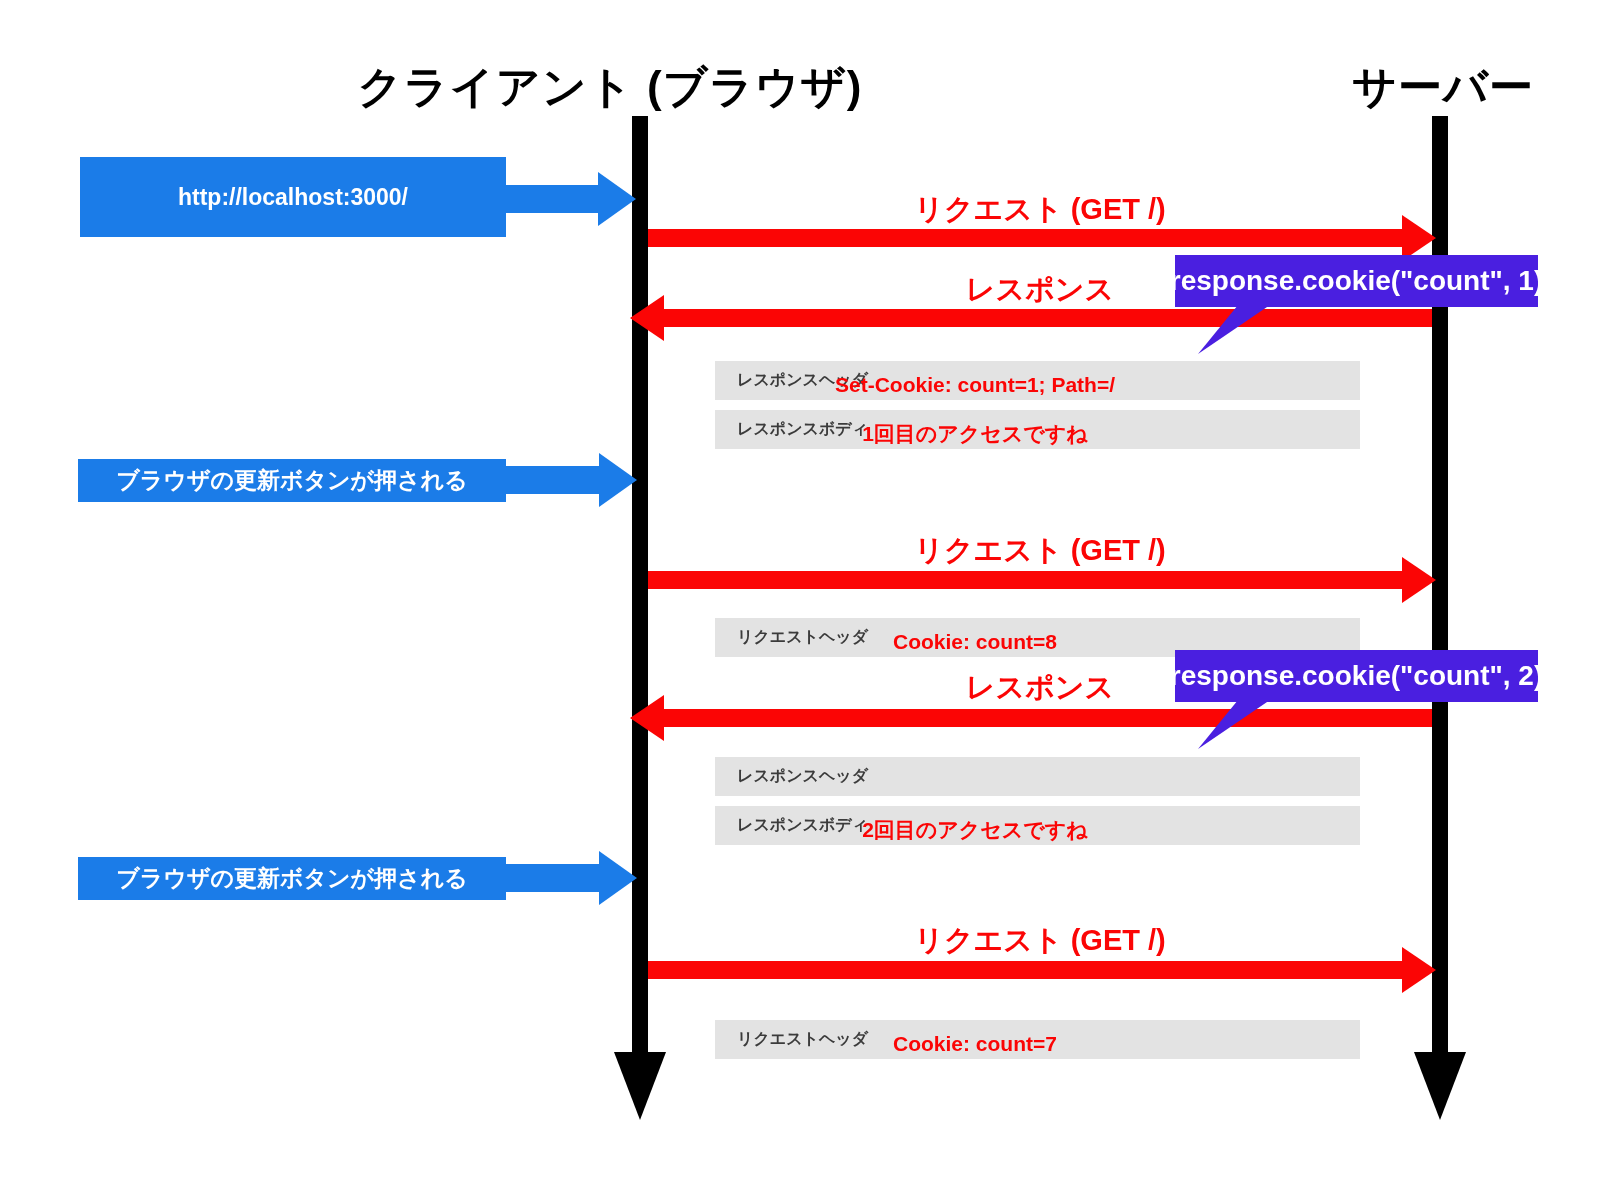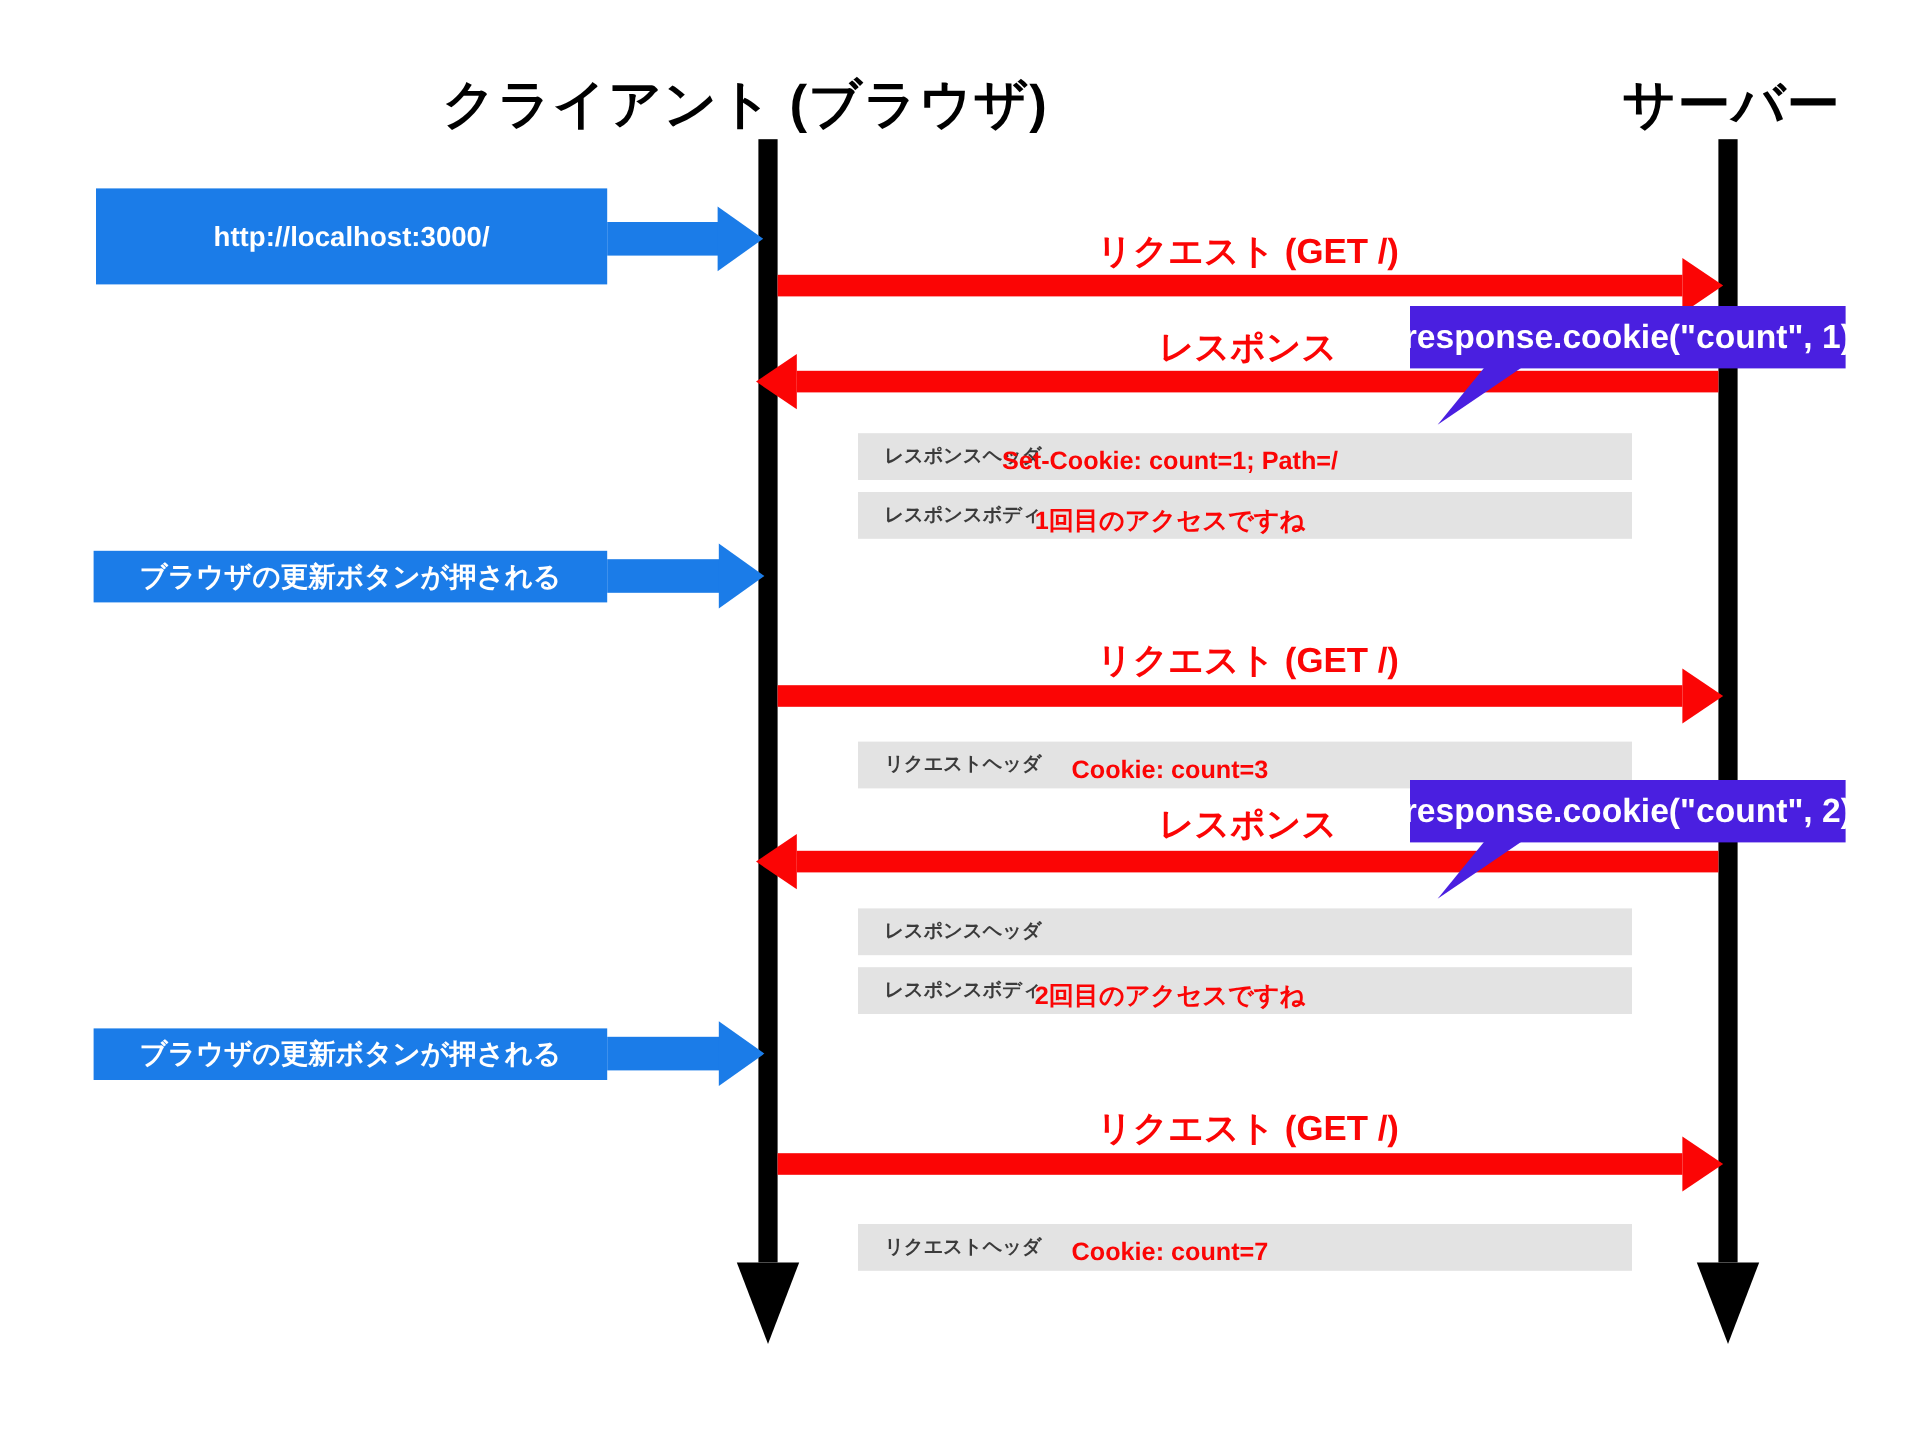--- a/index.html
+++ b/index.html
@@ -56,21 +56,21 @@
     display:flex;align-items:center;justify-content:center;
     font-size:21px;font-weight:800;color:#fb0505;white-space:nowrap;
   }
   #tails{position:absolute;left:0;top:0;width:1600px;height:1200px;z-index:3;pointer-events:none;}
 </style>
 </head>
 <body>
 
 <div id="canvas">
 
-  <div class="actor-label" style="left:350px;top:58px;margin-left:11px;">クライアント (ブラウザ)</div>
+  <div class="actor-label" style="left:350px;top:58px;">クライアント (ブラウザ)</div>
   <div class="actor-label" style="left:1183px;top:58px;">サーバー</div>
 
   <div class="lifeline" style="left:632px;top:116px;height:936px;"></div>
   <div class="lifeline-head" style="left:614px;top:1052px;"></div>
   <div class="lifeline" style="left:1432px;top:116px;height:936px;"></div>
   <div class="lifeline-head" style="left:1414px;top:1052px;"></div>
 
   <div class="action-box" style="left:80px;top:157px;width:426px;height:80px;">
     <span>http://localhost:3000/</span>
   </div>
@@ -103,21 +103,21 @@
   </div>
   <div class="action-bar" style="left:506px;top:466px;width:94px;"></div>
   <div class="action-head" style="left:599px;top:453px;"></div>
 
   <div class="msg-label" style="left:700px;top:531px;">リクエスト (GET /)</div>
   <div class="msg-bar" style="left:648px;top:571px;width:754px;"></div>
   <div class="head-right" style="left:1402px;top:557px;"></div>
 
   <div class="gray-row" style="top:598px;">
     <div class="row-label">リクエストヘッダ</div>
-    <div class="row-value">Cookie: count=3</div>
+    <div class="row-value">Cookie: count=8</div>
   </div>
 
   <div class="callout" style="left:1175px;top:650px;">
     <span>response.cookie("count", 2)</span>
   </div>
 
   <div class="msg-label" style="left:700px;top:668px;">レスポンス</div>
   <div class="msg-bar" style="left:664px;top:709px;width:768px;"></div>
   <div class="head-left" style="left:630px;top:695px;"></div>
 

